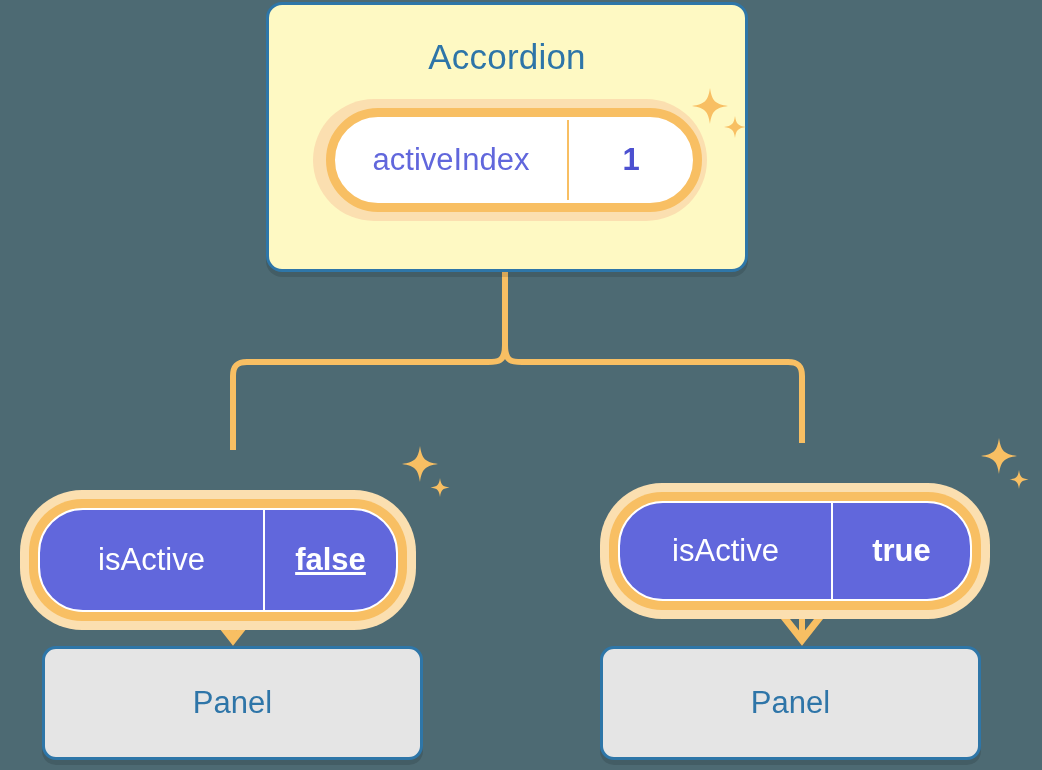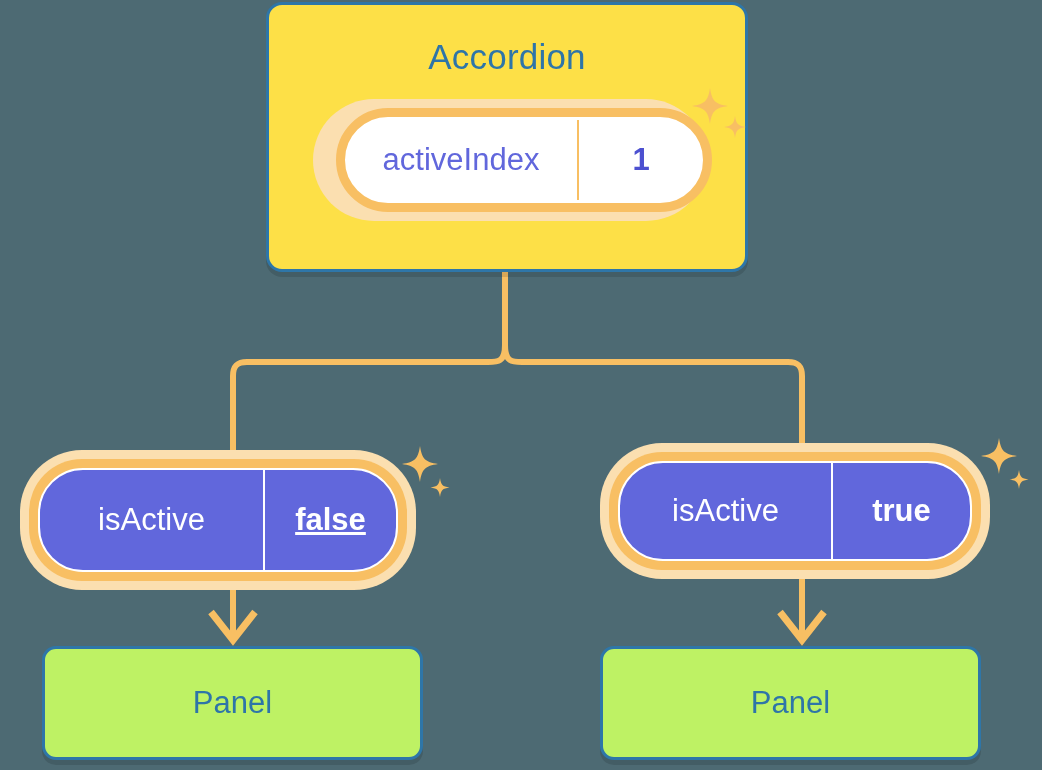--- a/index.html
+++ b/index.html
@@ -38,21 +38,21 @@
     pointer-events: none;
   }
 
   
   #root-card {
     position: absolute;
     left: 266px;
     top: 2px;
     width: 482px;
     height: 270px;
-    background: #fde047;
+    background: #fef9c3;
     border: 3px solid #2e76a8;
     border-radius: 16px;
     box-sizing: border-box;
     box-shadow: 0 5px 0 rgba(0,0,0,0.12);
     z-index: 3;
   }
 
   #root-card-title {
     text-align: center;
     color: #2e75a8;
@@ -75,21 +75,21 @@
     position: absolute;
     left: 0;
     top: 0;
     width: 394px;
     height: 122px;
     border-radius: 61px;
     background: #fbdfb0;
   }
   #root-pill {
     position: absolute;
-    left: 23px;
+    left: 13px;
     top: 9px;
     width: 376px;
     height: 104px;
     box-sizing: border-box;
     border-radius: 52px;
     background: #ffffff;
     border: 9px solid #f8bf63;
     display: flex;
     align-items: stretch;
     justify-content: flex-end;
@@ -116,20 +116,21 @@
     justify-content: center;
     color: #4c50d0;
     font-size: 31px;
     font-weight: 700;
   }
 
   
   .state-pill-wrap {
     position: absolute;
     z-index: 3;
+    margin-top: 40px;
   }
   .state-pill-halo {
     position: absolute;
     left: 0;
     top: 0;
     width: 100%;
     height: 100%;
     border-radius: 62px;
     background: #fbdfb0;
   }
@@ -183,21 +184,21 @@
   #pill-left  .cell-key { flex: 0 0 223px; }
   #pill-left  .cell-val { flex: 1 1 auto; text-decoration: underline; }
   #pill-right .cell-key { flex: 0 0 211px; }
   #pill-right .cell-val { flex: 1 1 auto; border-radius: 8px; }
 
   
   .leaf-card {
     position: absolute;
     width: 381px;
     height: 114px;
-    background: #bef264;
+    background: #e5e5e5;
     border: 3px solid #2e76a8;
     border-radius: 14px;
     box-sizing: border-box;
     box-shadow: 0 5px 0 rgba(0,0,0,0.12);
     display: flex;
     align-items: center;
     justify-content: center;
     z-index: 3;
   }
   .leaf-card .leaf-label {

